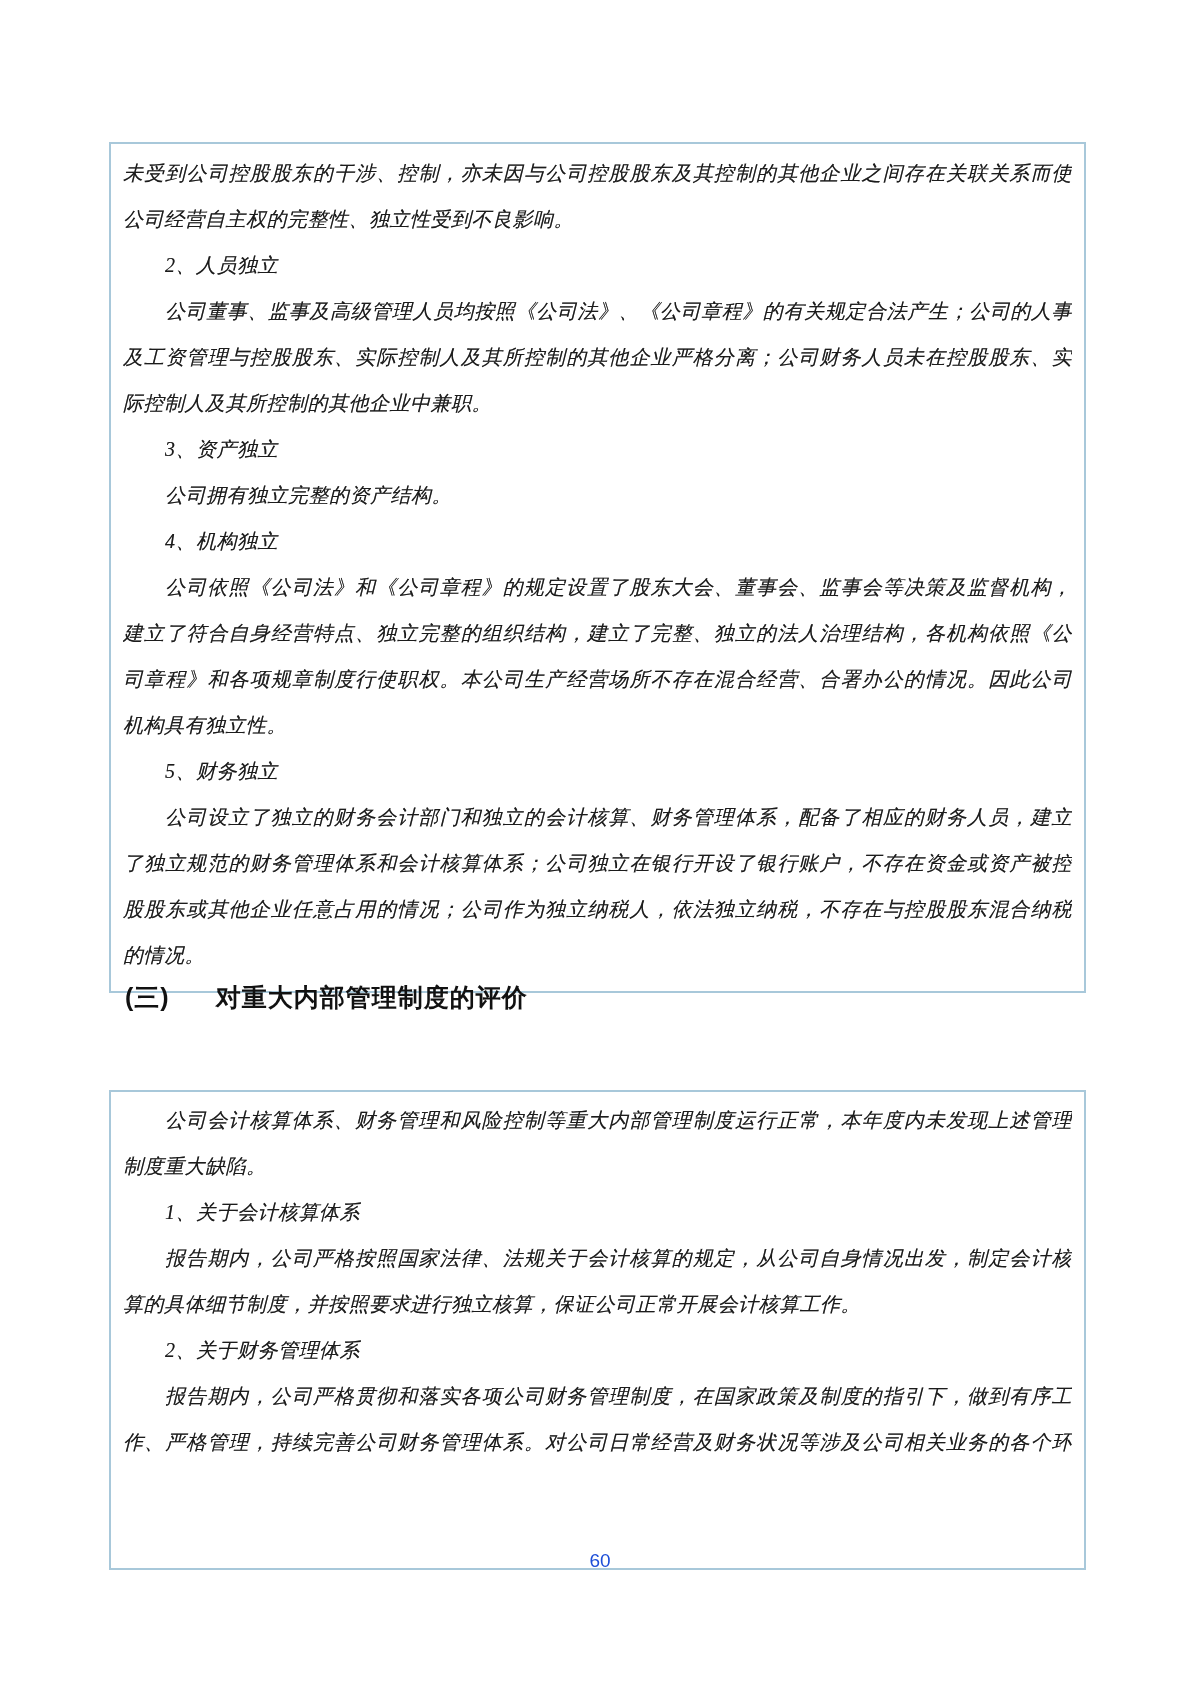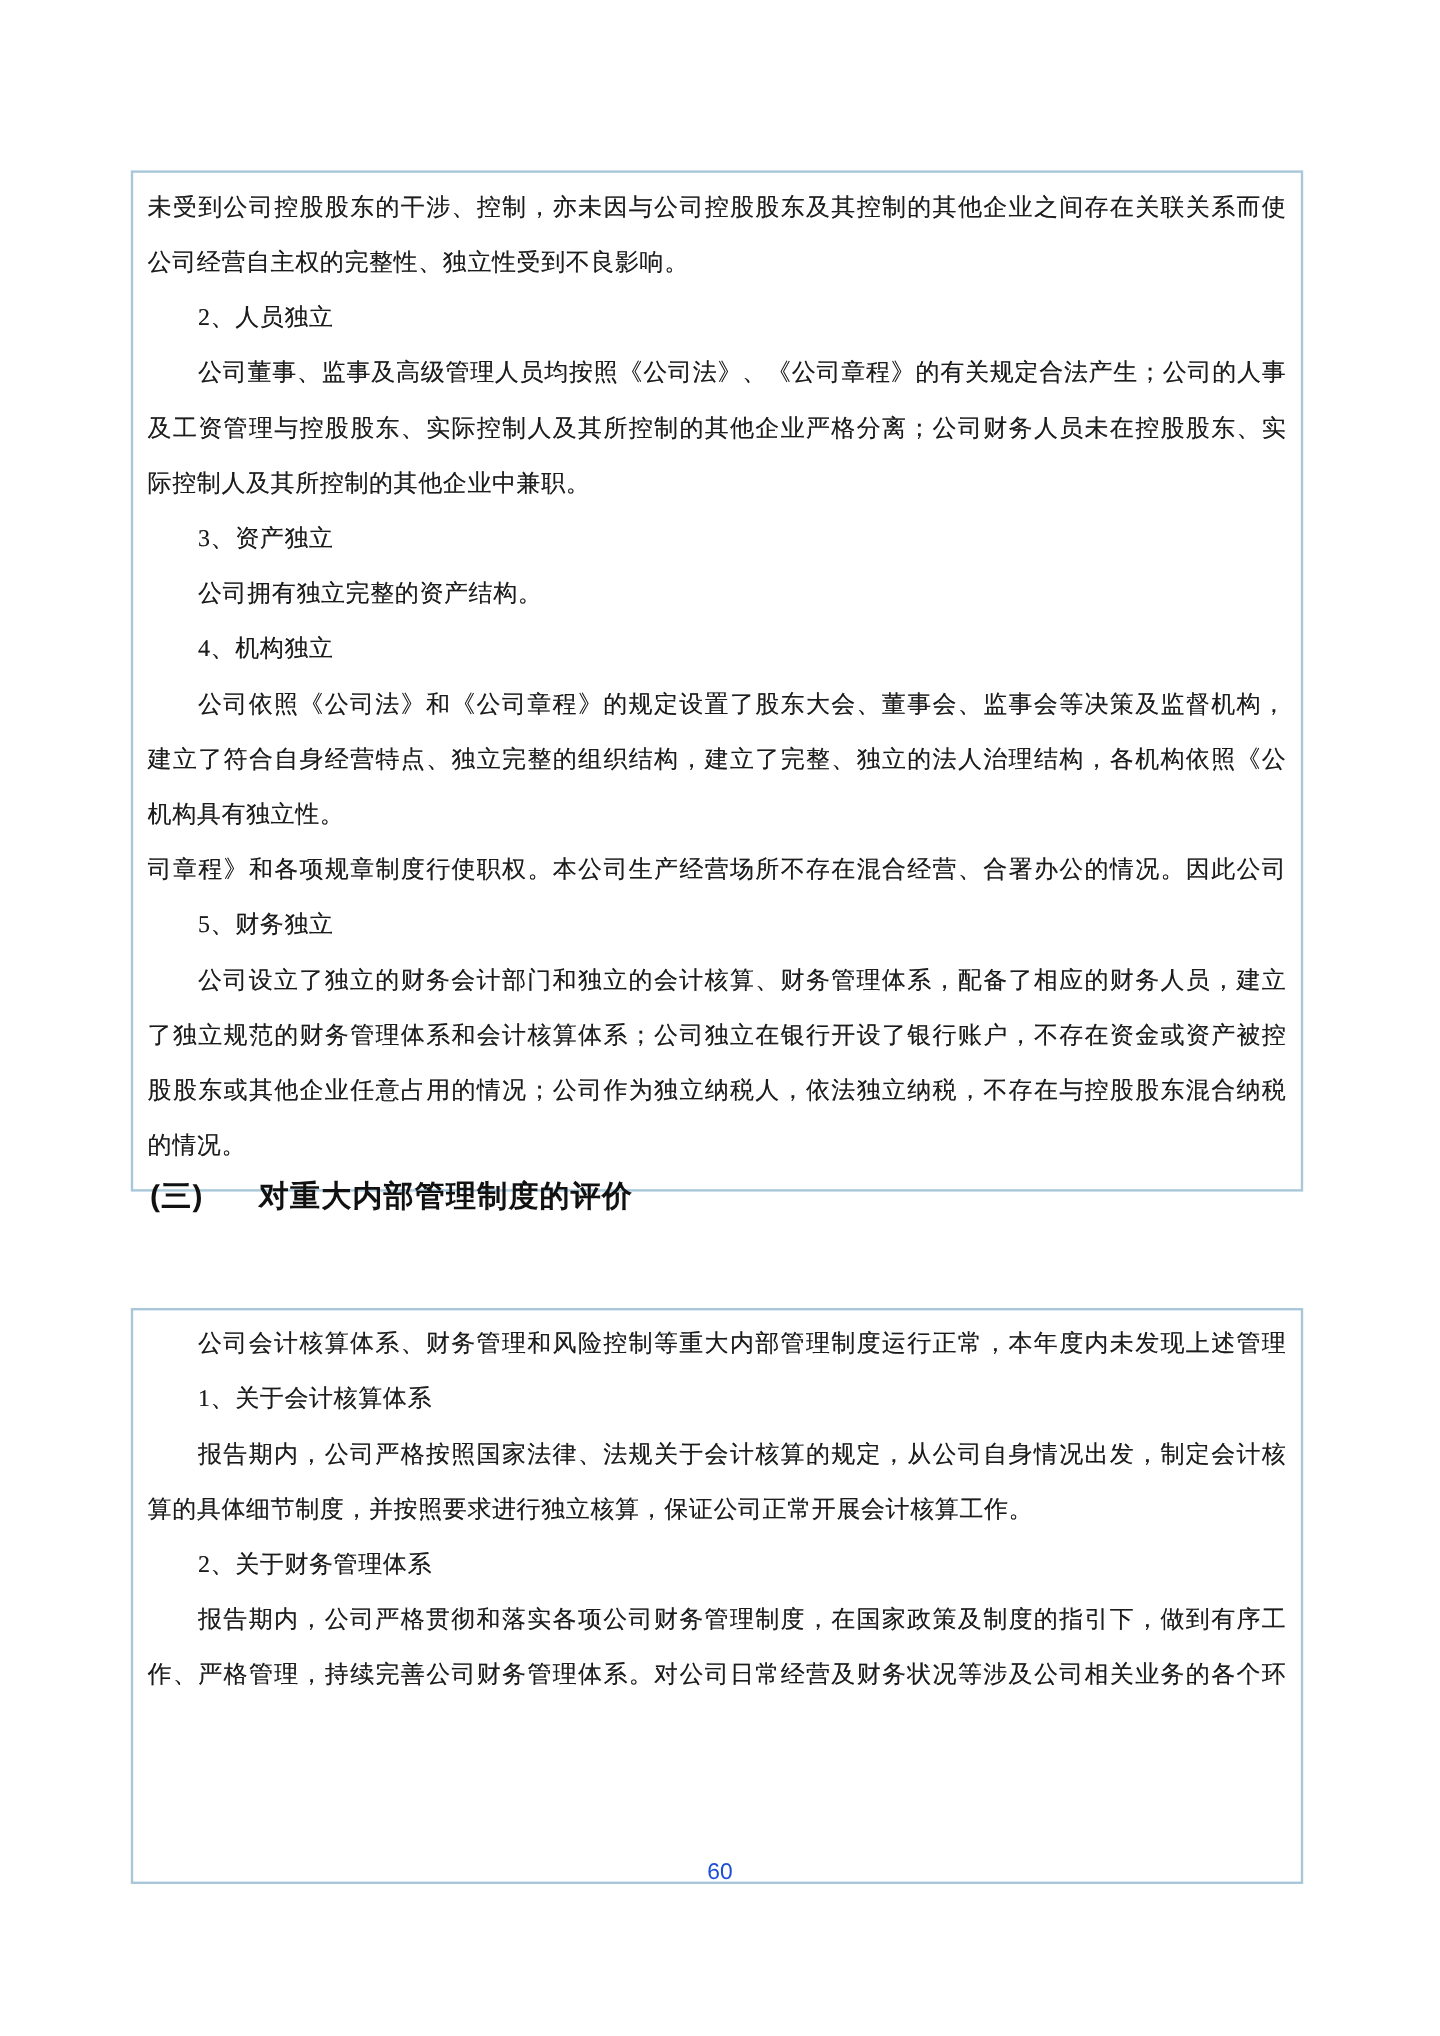--- a/index.html
+++ b/index.html
@@ -17,20 +17,21 @@
     color:var(--body-text);
     overflow:hidden;
   }
   .textbox{
     position:absolute;
     left:109px;
     width:977px;
     border:2px solid var(--border-color);
     box-sizing:border-box;
     background:#ffffff;
+    font-style:italic;
   }
   #box1{top:142px;height:851px;padding:6px 12px 9px 12px;}
   #box2{top:1090px;height:480px;padding:5px 12px 4px 12px;}
   .line{
     height:46px;
     line-height:46px;
     font-size:20px;
     letter-spacing:0.5px;
     text-align:justify;
     overflow:hidden;
@@ -72,35 +73,36 @@
     <div class="line">公司经营自主权的完整性、独立性受到不良影响。</div>
     <div class="line indent">2、人员独立</div>
     <div class="line indent j">公司董事、监事及高级管理人员均按照《公司法》、《公司章程》的有关规定合法产生；公司的人事</div>
     <div class="line j">及工资管理与控股股东、实际控制人及其所控制的其他企业严格分离；公司财务人员未在控股股东、实</div>
     <div class="line">际控制人及其所控制的其他企业中兼职。</div>
     <div class="line indent">3、资产独立</div>
     <div class="line indent">公司拥有独立完整的资产结构。</div>
     <div class="line indent">4、机构独立</div>
     <div class="line indent j">公司依照《公司法》和《公司章程》的规定设置了股东大会、董事会、监事会等决策及监督机构，</div>
     <div class="line j">建立了符合自身经营特点、独立完整的组织结构，建立了完整、独立的法人治理结构，各机构依照《公</div>
+    <div class="line j">司章程》和各项规章制度行使职权。本公司生产经营场所不存在混合经营、合署办公的情况。因此公司</div>
     <div class="line">机构具有独立性。</div>
-    <div class="line j">司章程》和各项规章制度行使职权。本公司生产经营场所不存在混合经营、合署办公的情况。因此公司</div>
     <div class="line indent">5、财务独立</div>
     <div class="line indent j">公司设立了独立的财务会计部门和独立的会计核算、财务管理体系，配备了相应的财务人员，建立</div>
     <div class="line j">了独立规范的财务管理体系和会计核算体系；公司独立在银行开设了银行账户，不存在资金或资产被控</div>
     <div class="line j">股股东或其他企业任意占用的情况；公司作为独立纳税人，依法独立纳税，不存在与控股股东混合纳税</div>
     <div class="line">的情况。</div>
   </div>
 
 <div class="section-heading">
   <span>(三)</span><span class="title">对重大内部管理制度的评价</span>
 </div>
 
 <div id="box2" class="textbox">
     <div class="line indent j">公司会计核算体系、财务管理和风险控制等重大内部管理制度运行正常，本年度内未发现上述管理</div>
+    <div class="line">制度重大缺陷。</div>
     <div class="line indent">1、关于会计核算体系</div>
     <div class="line indent j">报告期内，公司严格按照国家法律、法规关于会计核算的规定，从公司自身情况出发，制定会计核</div>
     <div class="line">算的具体细节制度，并按照要求进行独立核算，保证公司正常开展会计核算工作。</div>
     <div class="line indent">2、关于财务管理体系</div>
     <div class="line indent j">报告期内，公司严格贯彻和落实各项公司财务管理制度，在国家政策及制度的指引下，做到有序工</div>
     <div class="line j">作、严格管理，持续完善公司财务管理体系。对公司日常经营及财务状况等涉及公司相关业务的各个环</div>
   </div>
 
 <div class="page-number">60</div>
 

